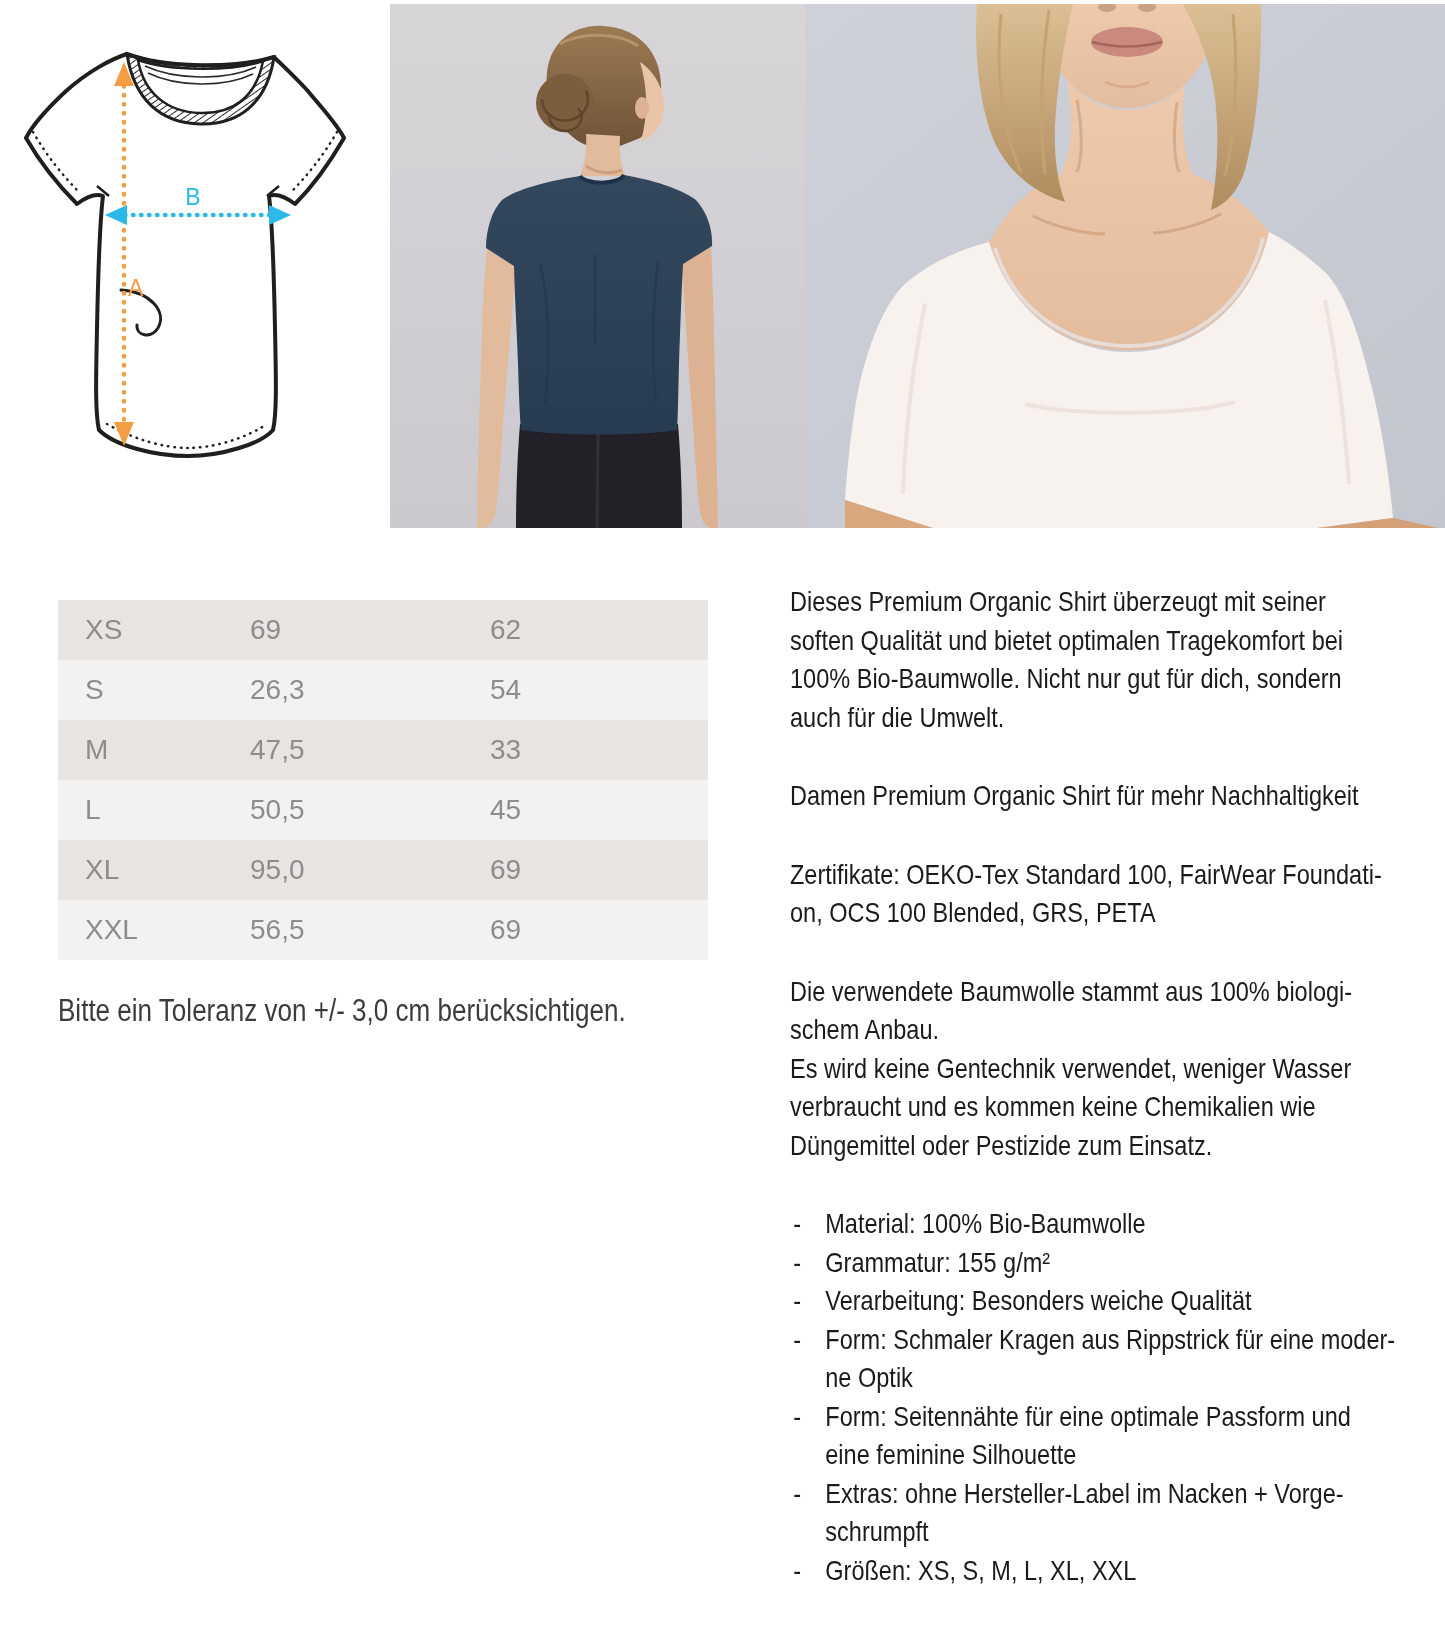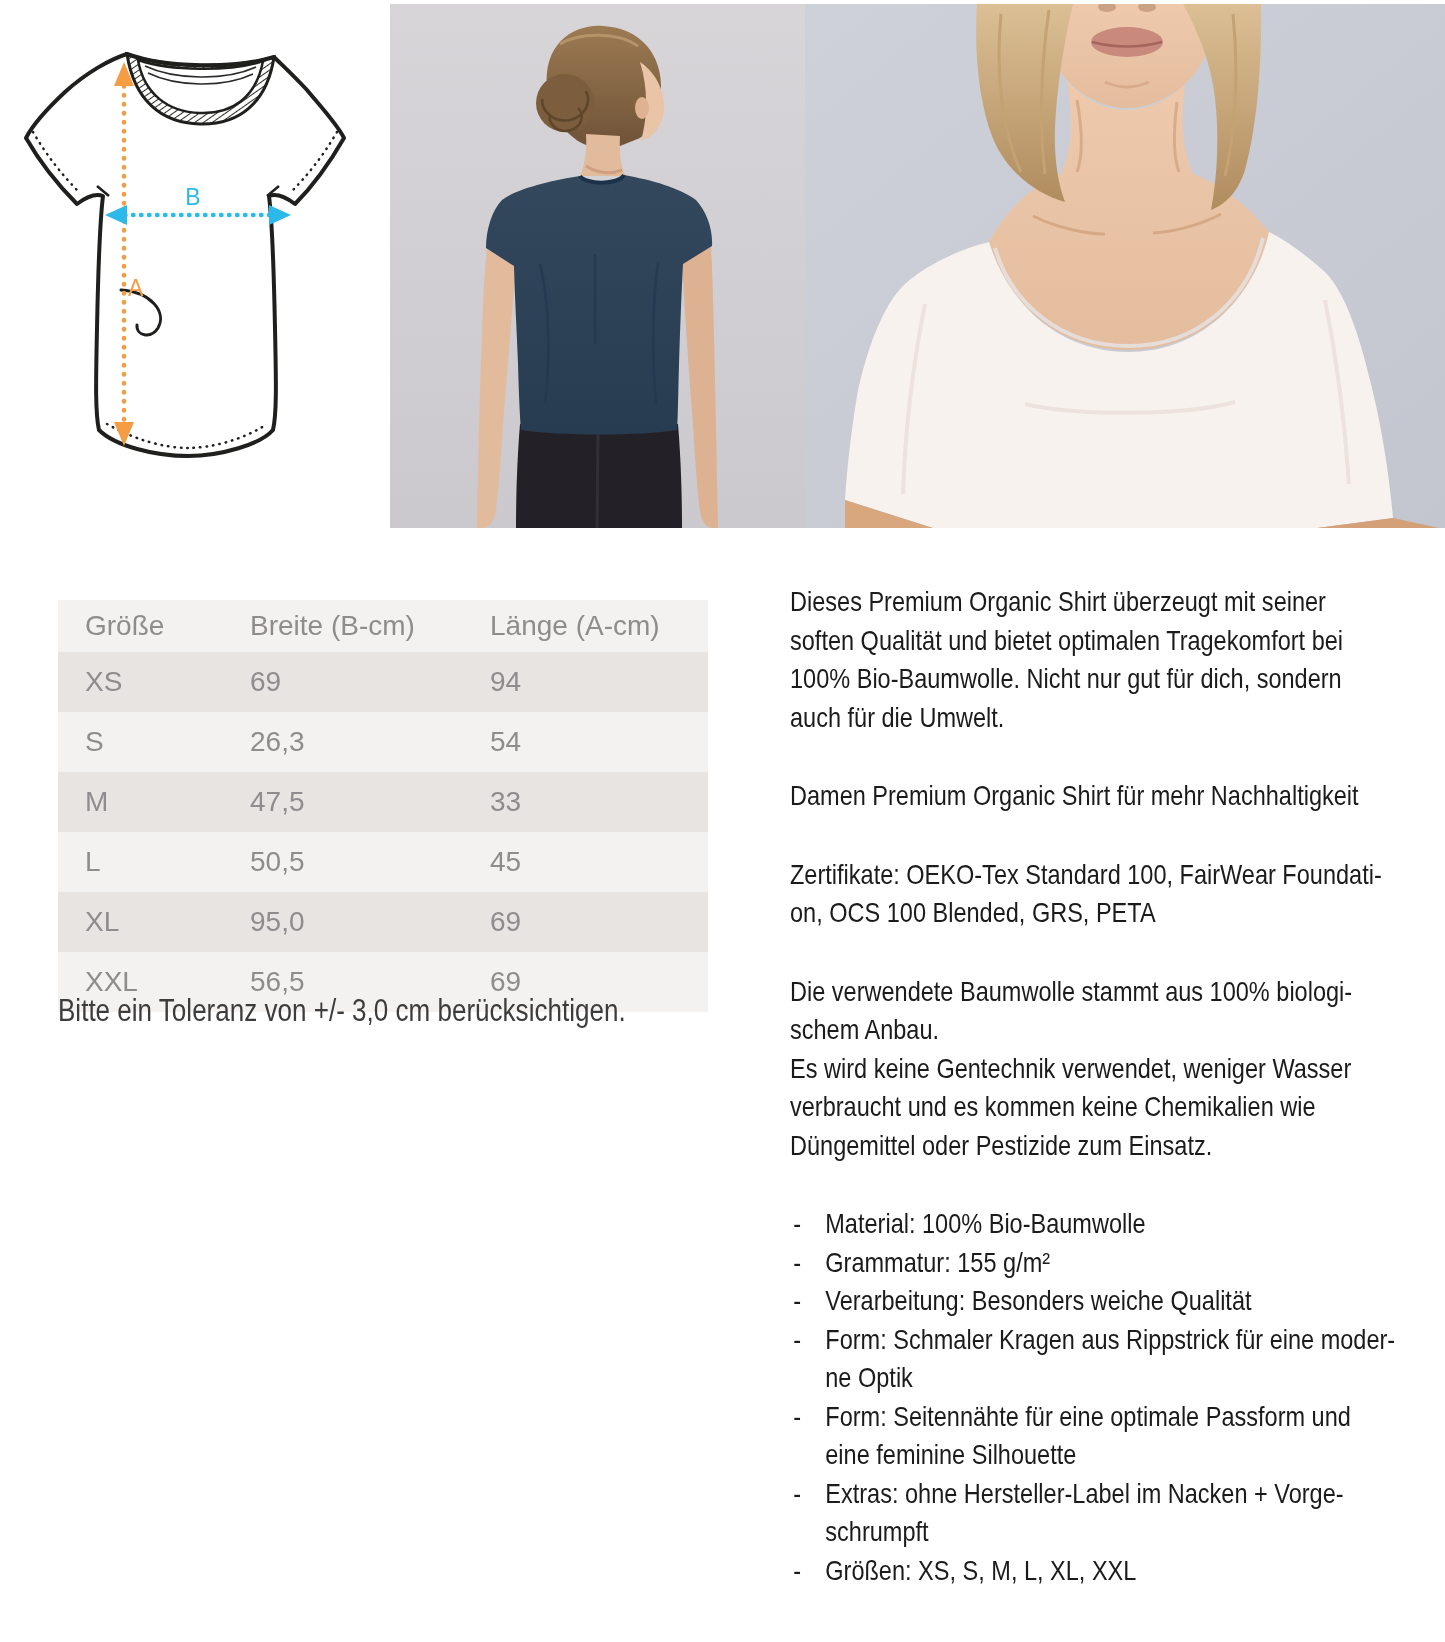--- a/index.html
+++ b/index.html
@@ -199,29 +199,24 @@
          C 502,252 484,238 464,228
          C 450,292 398,348 324,348 C 250,348 202,296 184,238 Z" fill="#f8f2ef"></path>
     <path d="M 190,244 C 206,298 254,342 324,342 C 394,342 444,294 458,234" stroke="#e6dcd8" stroke-width="4" fill="none"></path>
     <path d="M 120,300 C 108,360 100,430 98,490 M 520,296 C 532,356 540,420 544,480 M 220,400 C 270,412 380,412 430,398" stroke="#eee2de" stroke-width="4" fill="none"></path>
 
     <path d="M 40,496 L 128,524 L 40,524 Z" fill="#d8a77e"></path>
     <path d="M 512,524 L 588,514 L 634,524 Z" fill="#d3a077"></path>
   </svg>
 
   <div class="abs size-table">
-    <div class="t-row header shade-light">
-      <div>Größe</div>
-      <div>Breite (B-cm)</div>
-      <div>Länge (A-cm)</div>
-    </div>
     <div class="t-row shade-dark">
       <div>XS</div>
       <div>69</div>
-      <div>94</div>
+      <div>62</div>
     </div>
     <div class="t-row shade-light">
       <div>S</div>
       <div>26,3</div>
       <div>54</div>
     </div>
     <div class="t-row shade-dark">
       <div>M</div>
       <div>47,5</div>
       <div>33</div>

